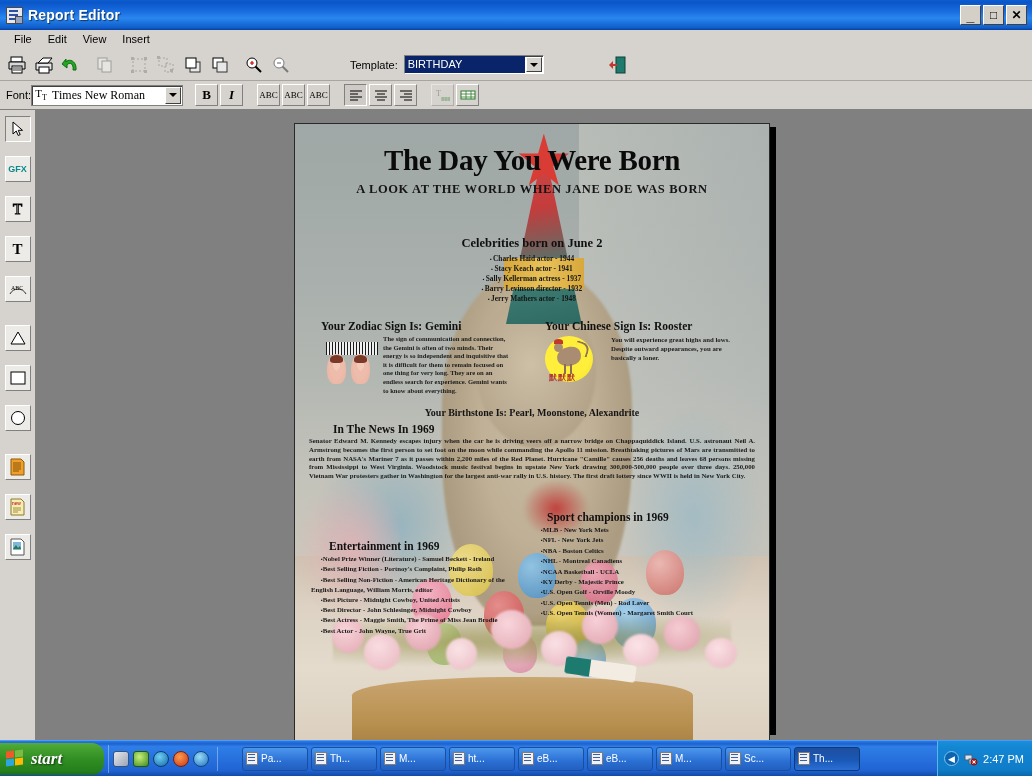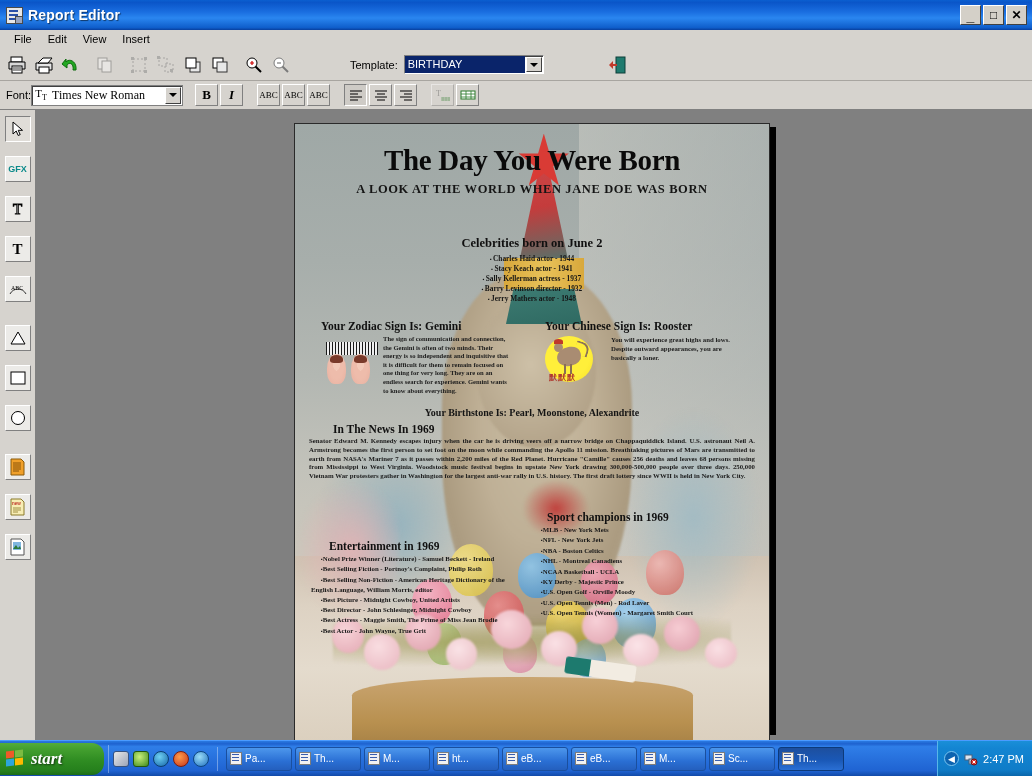--- a/index.html
+++ b/index.html
@@ -345,21 +345,21 @@
   .winlogo i{ position:absolute; width:8px; height:7px; display:block; }
   .winlogo i:nth-child(1){ left:0; top:1px; background:#f05a28; transform:skewY(-8deg); }
   .winlogo i:nth-child(2){ left:9px; top:0; background:#7cbb42; transform:skewY(-8deg); }
   .winlogo i:nth-child(3){ left:0; top:9px; background:#2da5dd; transform:skewY(-8deg); }
   .winlogo i:nth-child(4){ left:9px; top:8px; background:#ffb900; transform:skewY(-8deg); }
 
   .qlaunch{ display:flex; align-items:center; height:28px; padding:0 4px; gap:4px; flex:none;
     border-left:1px solid rgba(255,255,255,.35); margin-left:4px; }
   .ql{ width:16px;height:16px;border-radius:3px; flex:none; }
 
-  .tasks{ display:flex; align-items:center; gap:3px; padding-left:8px; flex:1;
+  .tasks{ display:flex; align-items:center; gap:3px; padding-left:24px; flex:1;
     border-left:1px solid rgba(255,255,255,.35); margin-left:4px; overflow:hidden; }
   .task{
     width:66px; height:24px; background:linear-gradient(180deg,#4d97ec,#2a6fd4 60%,#245fbe);
     border:1px solid #1a4f9e; border-radius:3px; display:flex; align-items:center;
     padding:0 3px; gap:3px; color:#fff; font-size:10px; white-space:nowrap; overflow:hidden;
     flex:none; cursor:default;
   }
   .task.active{ background:linear-gradient(180deg,#1d4f9e,#1a58b6 55%,#2a6fd4); border-color:#0d3a7a; }
   .task .ti{ width:12px;height:13px;background:#f2f2f2;border:1px solid #7c7c7c; flex:none; position:relative;}
   .task .ti:before{content:"";position:absolute;left:1px;top:1px;right:2px;height:1px;background:#3a5fae;box-shadow:0 3px 0 #3a5fae,0 6px 0 #3a5fae;}

